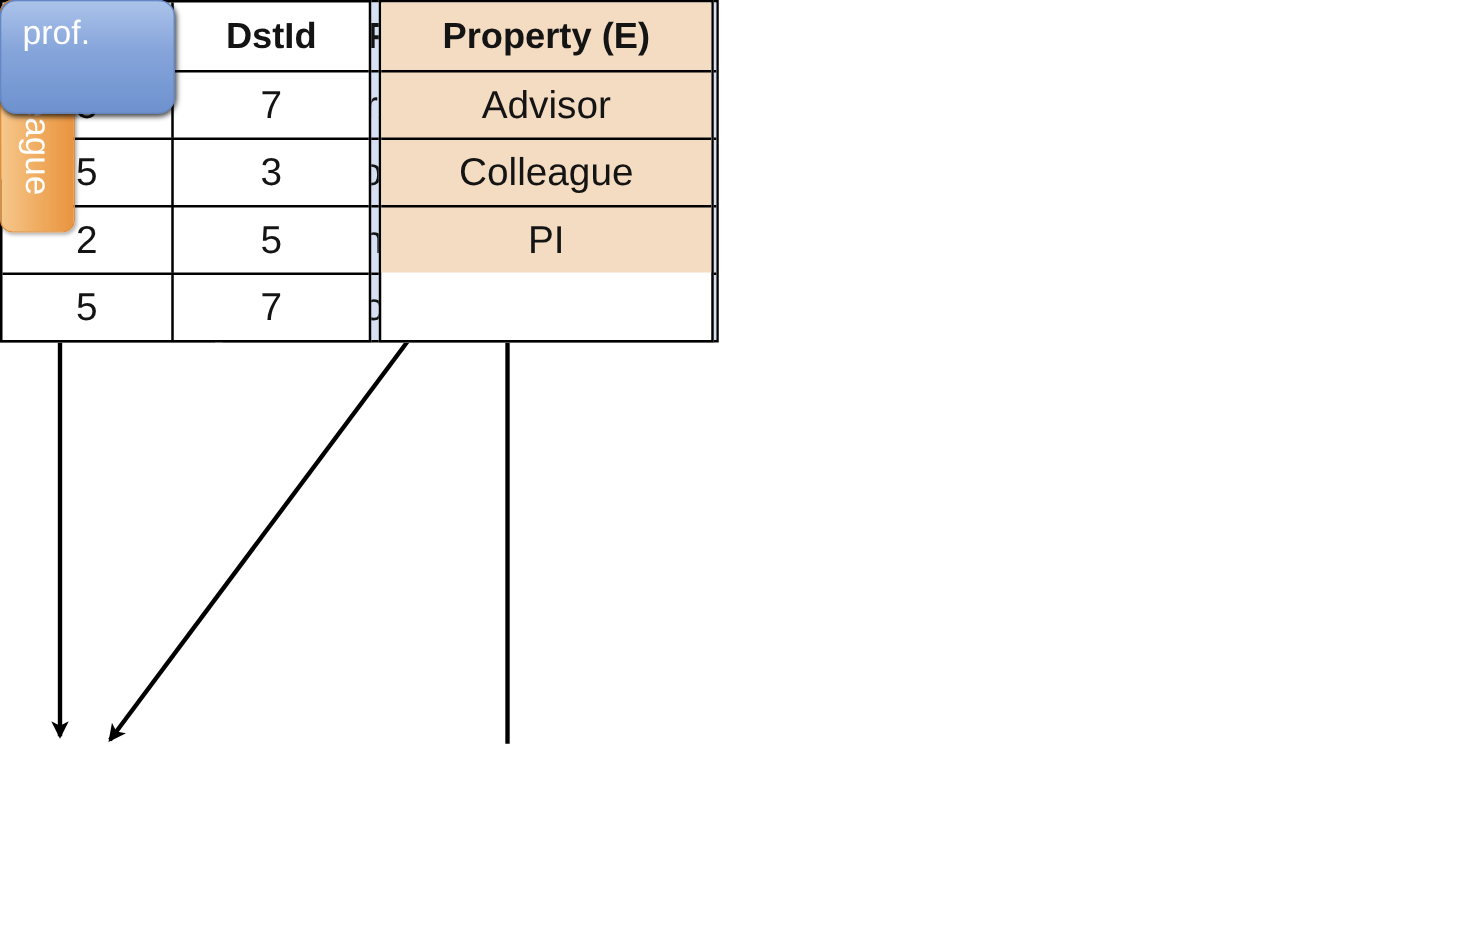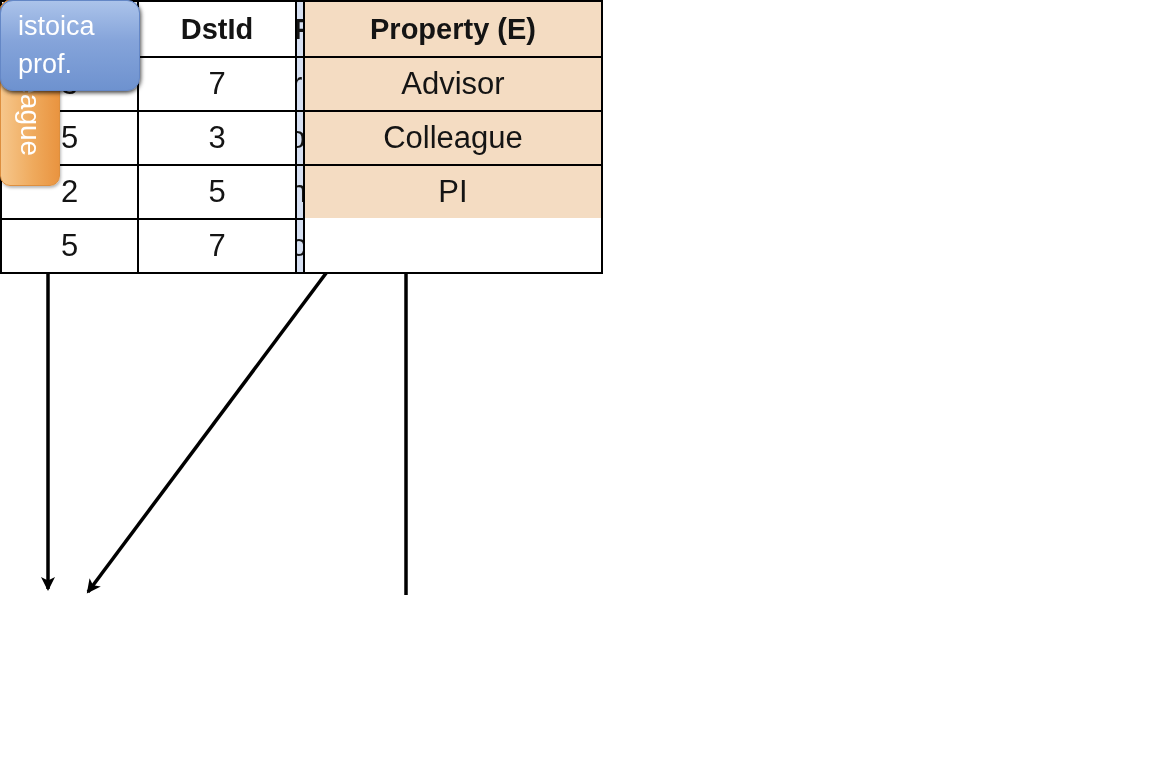--- a/index.html
+++ b/index.html
@@ -72,21 +72,21 @@
   .gap { width:6px; }
 
   #vertex-table { left:593; top:100; }
   #vertex-table .id-col   { width:172px; }
   #vertex-table .prop-col { width:397px; }
   #vertex-table .prop-col .cell { background:#d6e0f2; }
 
   #edge-table { left:592; top:487;justify-content:flex-end; }
   #edge-table .src-dst-col { display:grid; grid-template-columns:135px 158px; }
   #edge-table .src-dst-col .cell.dst { border-left:2px solid #000; }
-  #edge-table .prop-col { width:300px; }
+  #edge-table .prop-col { width:268px; }
   #edge-table .prop-col .cell { background:#f4dcc2; }
 </style>
 </head>
 <body>
 
 <div class="figure">
 
   <div class="big-title" id="title-graph">Property Graph</div>
   <div class="big-title" id="title-vertex">Vertex Table</div>
   <div class="big-title" id="title-edge">Edge Table</div>
@@ -127,21 +127,20 @@
   </div>
   <div class="pbox" id="pbox-franklin">
     <span>franklin,</span>
     <span>prof.</span>
   </div>
   <div class="pbox" id="pbox-jgonzal">
     <span>jgonzal,</span>
     <span>pst.doc.</span>
   </div>
   <div class="pbox" id="pbox-istoica">
-    <span>istoica</span>
     <span>prof.</span>
   </div>
 
   <div class="split-table" id="vertex-table">
     <div class="tcol id-col">
       <div class="cell th first">Id</div>
       <div class="cell">3</div>
       <div class="cell">7</div>
       <div class="cell">5</div>
       <div class="cell">2</div>

